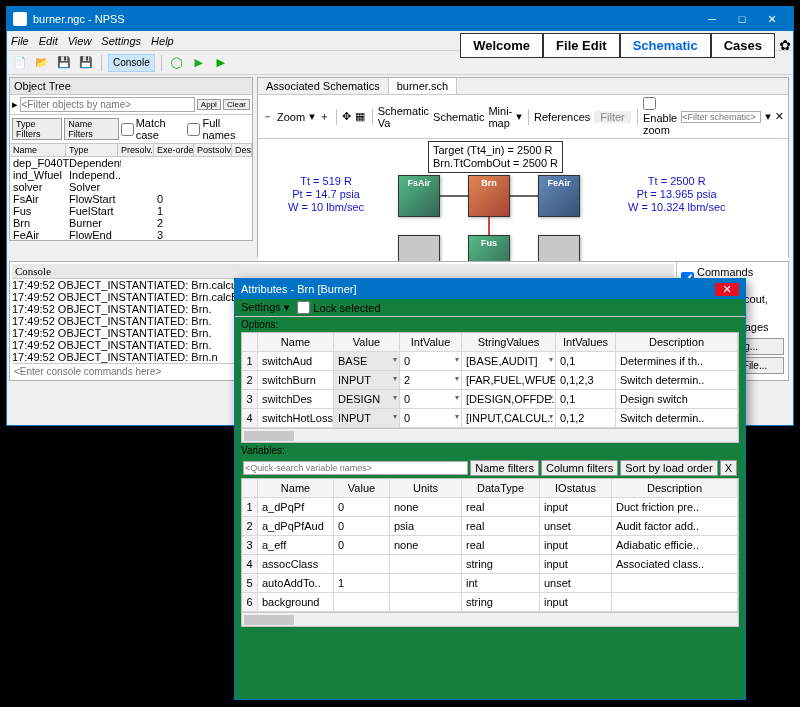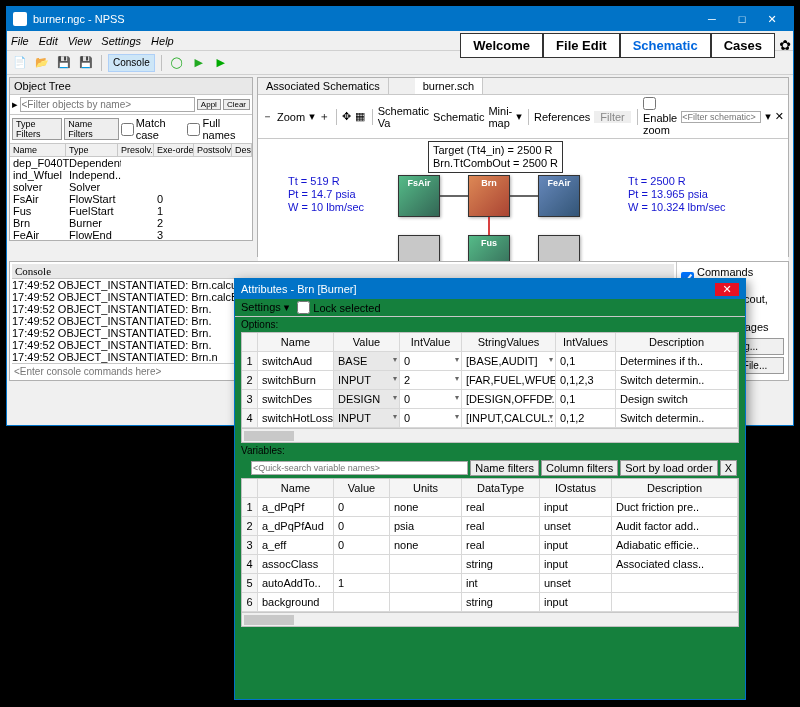--- a/index.html
+++ b/index.html
@@ -23,29 +23,29 @@
 .tree .hdr { background:#e8e8e8; padding:2px 4px; border-bottom:1px solid #c8c8c8; }
 .tree .filtrow { display:flex; align-items:center; padding:2px; border-bottom:1px solid #c8c8c8; gap:2px; }
 .tree .filtrow input[type=text] { flex:1; font-size:10px; border:1px solid #aaa; padding:1px; }
 .tree .fbtn { border:1px solid #999; padding:0 3px; font-size:9px; cursor:pointer; background:#eee; }
 .tree .chk { display:flex; align-items:center; gap:2px; font-size:9px; }
 .tree .colhdr { display:flex; background:#f0f0f0; border-bottom:1px solid #c8c8c8; }
 .tree .colhdr div { border-right:1px solid #c8c8c8; padding:1px 3px; font-size:9px; overflow:hidden; white-space:nowrap; }
 .tree .row { display:flex; padding:0 3px; font-size:10px; }
 .tree .row div { overflow:hidden; white-space:nowrap; }
 .schem { position:absolute; left:250px; top:70px; right:4px; height:180px; background:#fff; border:1px solid #b0b0b0; }
-.schem .tabs { display:flex; background:#f0f0f0; border-bottom:1px solid #c8c8c8; font-size:10px;gap:26px; }
+.schem .tabs { display:flex; background:#f0f0f0; border-bottom:1px solid #c8c8c8; font-size:10px; }
 .schem .tabs span { padding:2px 8px; border-right:1px solid #c8c8c8; cursor:pointer; }
 .schem .tabs span.a { background:#fff; }
 .schem .tbar { display:flex; align-items:center; padding:2px 4px; border-bottom:1px solid #c8c8c8; font-size:9px; gap:4px; }
 .schem .canvas { position:relative; height:144px; background:#fff; }
 .node { position:absolute; width:42px; height:42px; background:linear-gradient(135deg,#7a9 0%,#567 100%); border:1px solid #333; display:flex; align-items:flex-end; justify-content:center; color:#fff; font-size:7px; font-weight:bold; padding:1px; box-shadow:1px 1px 3px rgba(0,0,0,.3); }
 .node .nlbl { position:absolute; top:2px; font-size:9px; }
 .node.gray { background:#c8c8c8; }
-.lbl { position:absolute; color:#1414d0; font-size:11px; line-height:1.2; white-space:nowrap; }
+.lbl { position:absolute; color:#1414d0; font-size:11px; line-height:1.2; white-space:nowrap;text-align:center; }
 .box { position:absolute; border:1px solid #333; background:#fff; padding:2px 4px; font-size:10px; line-height:1.2; }
 .console { position:absolute; left:2px; top:254px; right:4px; height:120px; background:#fff; border:1px solid #b0b0b0; display:flex; }
 .console .log { flex:1; overflow:hidden; font-family:Consolas,monospace; font-size:10px; padding:2px; }
 .console .log .h { background:#e8e8e8; padding:1px 3px; border-bottom:1px solid #c8c8c8; font-family:"Segoe UI"; }
 .console .side { width:112px; border-left:1px solid #c8c8c8; padding:4px; font-size:10px; }
 .console .side label { display:flex; align-items:center; gap:3px; margin-bottom:3px; }
 .console .side button { width:100%; margin-top:2px; font-size:10px; padding:2px; border:1px solid #999; background:#f0f0f0; cursor:pointer; }
 .cinput { border-top:1px solid #c8c8c8; }
 .cinput input { width:100%; border:none; font-size:10px; padding:2px; color:#888; }
 .attr { position:absolute; left:234px; top:278px; width:512px; height:422px; background:#15803d; border:1px solid #0173c7; box-shadow:3px 3px 10px rgba(0,0,0,.4); }
@@ -56,21 +56,21 @@
 .grid { background:#fff; border:1px solid #c0c0c0; font-size:10px; }
 .grid .gh, .grid .gr { display:flex; }
 .grid .gh div, .grid .gr div { border-right:1px solid #d8d8d8; border-bottom:1px solid #d8d8d8; padding:3px 4px; overflow:hidden; white-space:nowrap; }
 .grid .gh { background:#f5f5f5; }
 .grid .gh div { text-align:center; }
 .grid .rn { width:16px; text-align:center; background:#f5f5f5; }
 .dd { position:relative; }
 .dd:after { content:"▾"; position:absolute; right:2px; font-size:8px; color:#666; }
 .sb { height:14px; background:#f0f0f0; border-top:1px solid #c8c8c8; position:relative; }
 .sb .thumb { position:absolute; left:2px; top:2px; width:50px; height:10px; background:#c8c8c8; }
-.vfilt { display:flex; padding:2px; gap:2px; font-size:9px; align-items:center;margin-left:8px; }
+.vfilt { display:flex; padding:2px; gap:2px; font-size:9px; align-items:center; }
 .vfilt input { flex:1; font-size:9px; border:1px solid #aaa; padding:1px; color:#888; }
 .vfilt .vb { border:1px solid #999; padding:1px 4px; background:#eee; cursor:pointer; }
 </style>
 </head>
 <body>
 
 <div class="win">
   <div class="titlebar">
     <div class="tico"></div>
     <div class="ttl">burner.ngc - NPSS</div>

